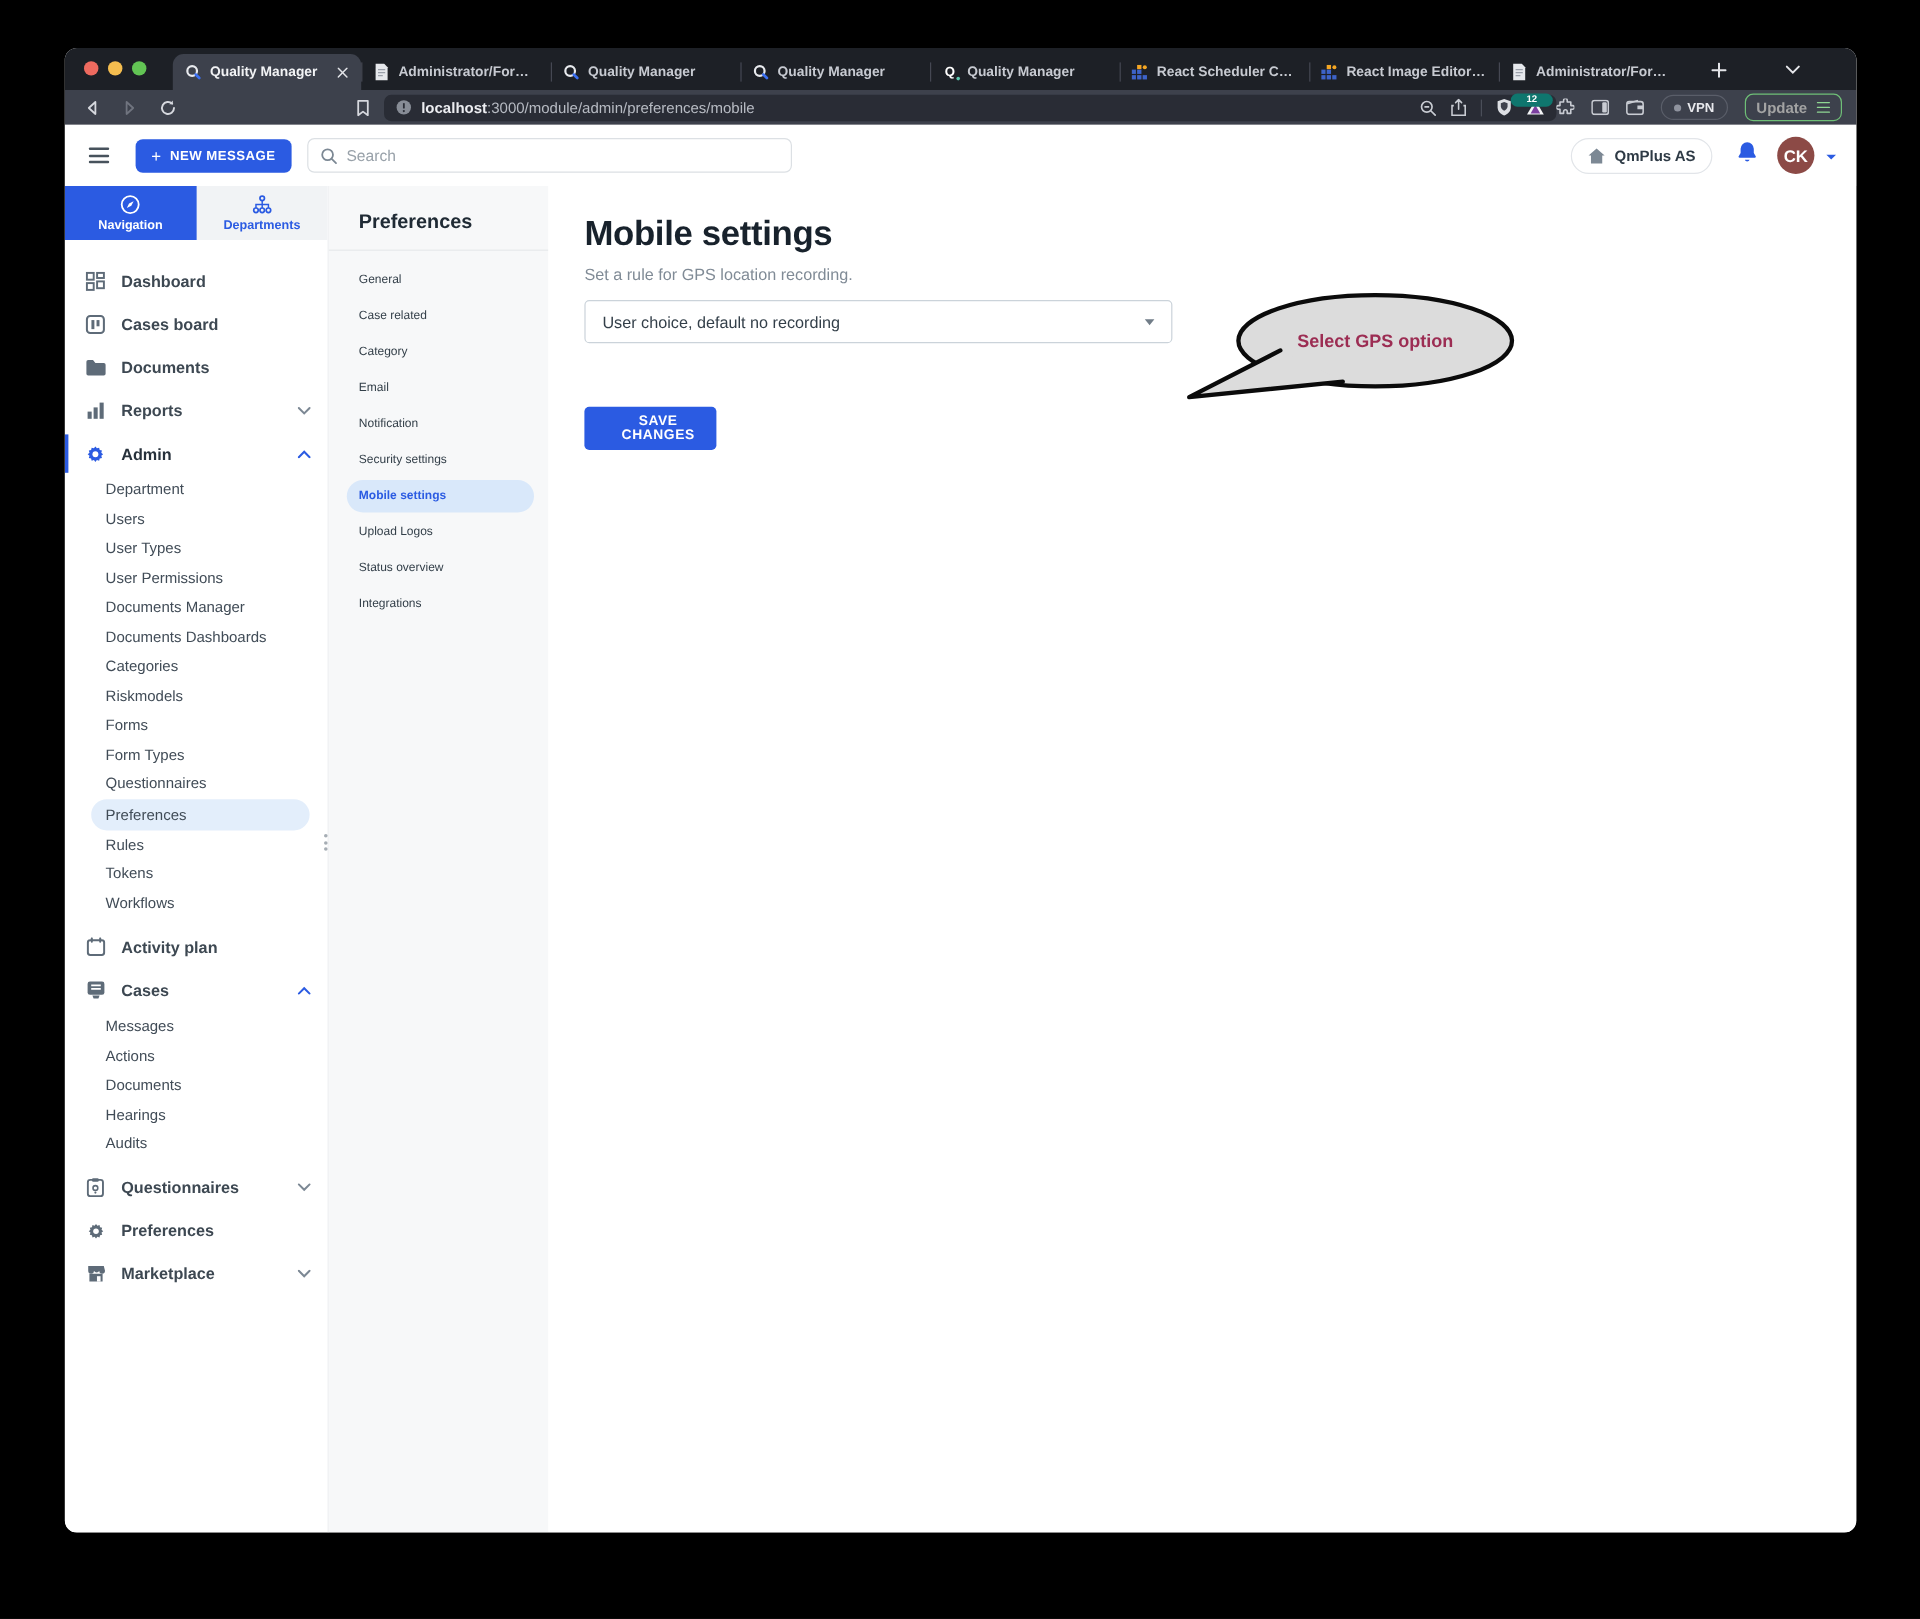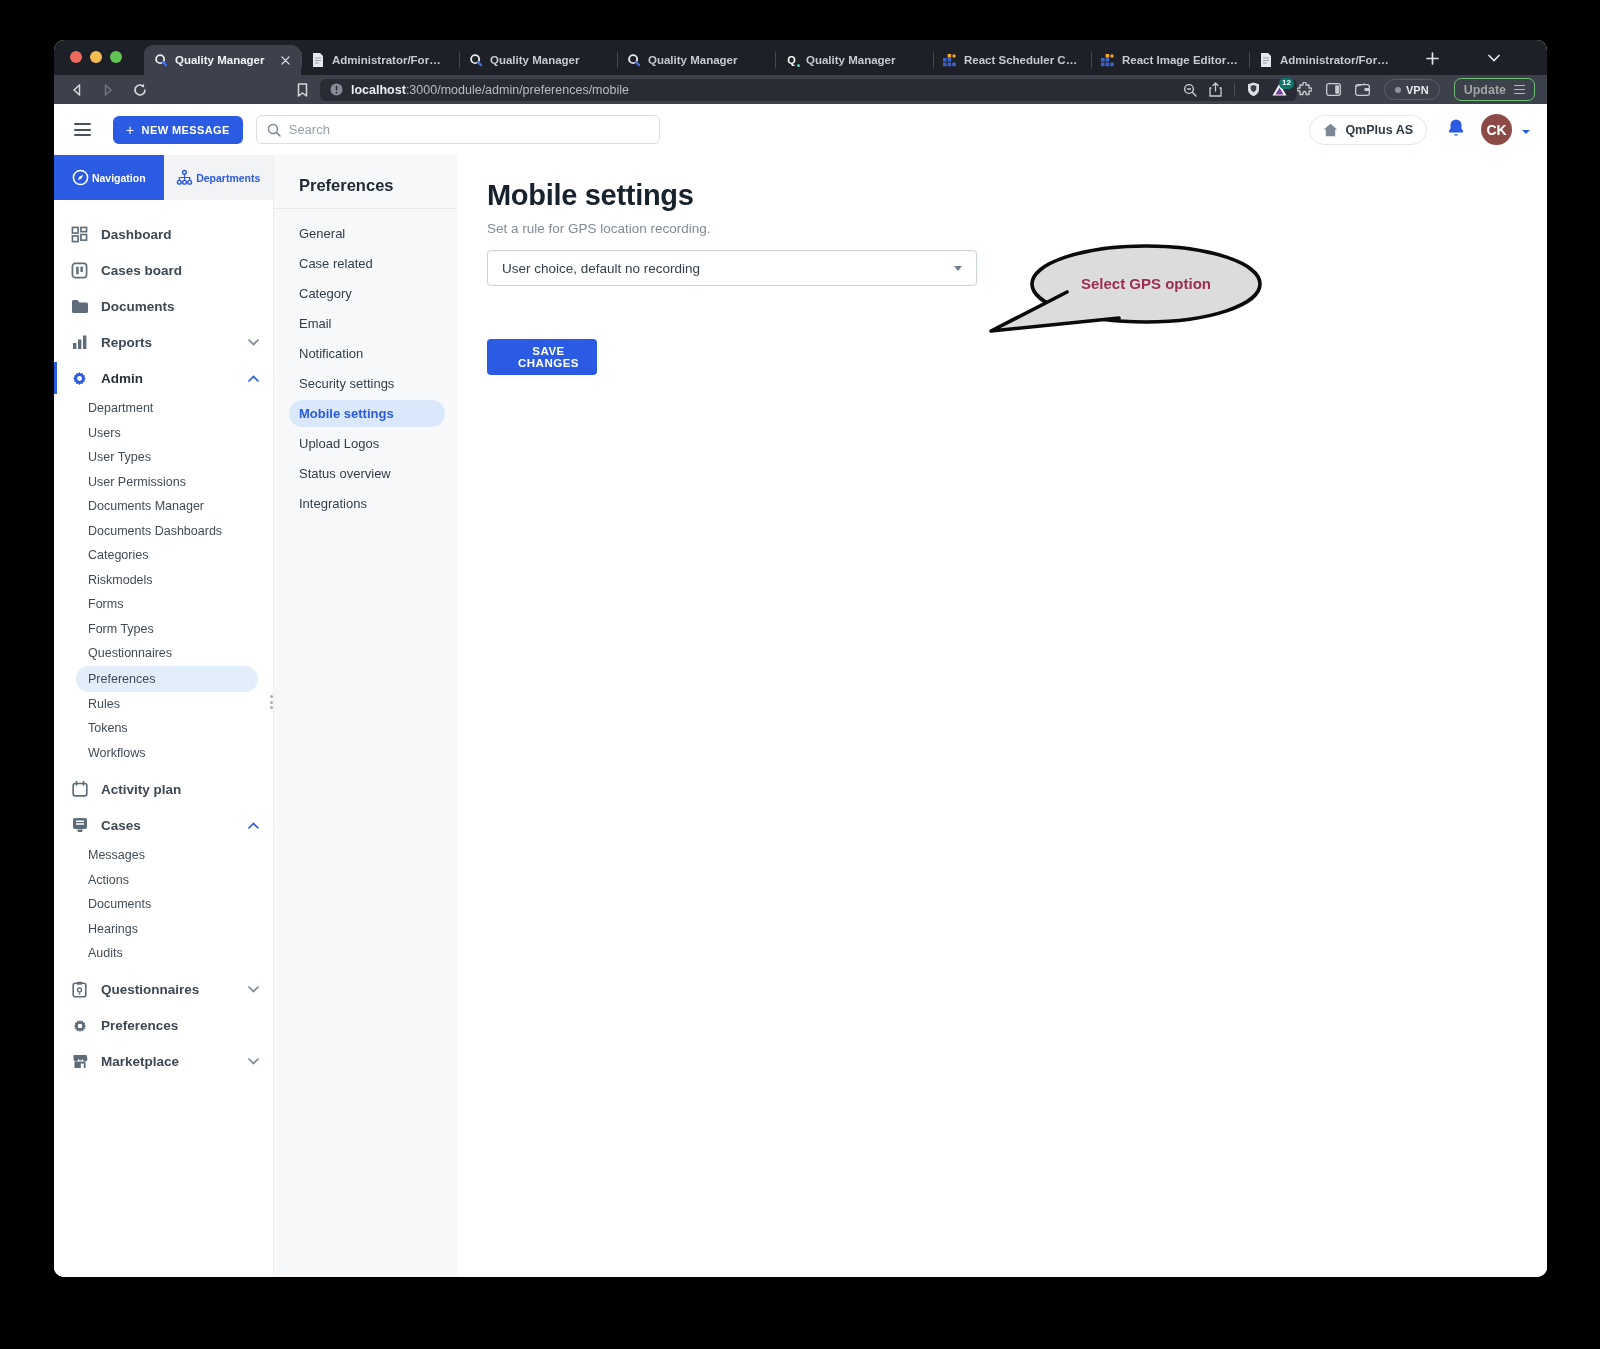--- a/index.html
+++ b/index.html
@@ -33,21 +33,21 @@
   .toolbar { height:29px; background:#3D414C; flex-shrink:0; display:flex; align-items:center; padding:0 12px; }
   .ticon { display:flex; align-items:center; justify-content:center; flex-shrink:0; }
   .urlbar { margin-left:12px; width:1007px; height:22px; background:#292C35; border-radius:6px;
             display:flex; align-items:center; padding:0 10px; font-size:12.5px; }
   .url-host { color:#ECEDF1; font-weight:700; margin-left:8px; }
   .url-path { color:#B7BBC3; }
   .url-right { margin-left:auto; display:flex; align-items:center; gap:12px; }
   .url-divider { width:1px; height:14px; background:#4A4E59; }
   .ext-wrap { position:relative; }
   .ext-badge { position:absolute; top:-5px; right:-7px; background:#0f766e; color:#fff; font-size:8px;
-               font-weight:700; border-radius:6px; padding:1px 3px; line-height:1.1; }
+               font-weight:700; border-radius:6px; padding:1px 13px; line-height:1.1; }
   .right-cluster { margin-left:auto; display:flex; align-items:center; gap:14px; }
   .vpn-pill { display:flex; align-items:center; gap:5px; border:1px solid #5A5E69; border-radius:11px;
               height:21px; padding:0 10px; color:#E8E9ED; font-size:11px; font-weight:600; }
   .vpn-dot { width:6px; height:6px; border-radius:50%; background:#8F939E; }
   .update-btn { display:flex; align-items:center; gap:8px; border:1.5px solid #6FBF77; border-radius:7px;
                 height:23px; padding:0 9px; color:#a3a3a3; font-size:12.5px; font-weight:600; }
   .menu-lines { display:flex; flex-direction:column; gap:2.5px; }
   .menu-lines span { width:11px; height:1.6px; background:#8FD692; border-radius:1px; }
 
   
@@ -68,21 +68,21 @@
   .bell { margin-left:20px; }
   .avatar { margin-left:16px; width:31px; height:31px; border-radius:50%; background:#8C4A46; color:#fff;
             font-size:14px; font-weight:700; display:flex; align-items:center; justify-content:center; }
   .hdr-chevron { margin-left:9px; }
 
   
   .app-body { flex:1; display:flex; position:relative; overflow:hidden; }
 
   .sidebar { width:220px; flex-shrink:0; background:#fff; border-right:1px solid #ECEEF0; overflow:hidden; }
   .side-tabs { display:flex; height:45px; }
-  .side-tab { flex:1; display:flex; flex-direction:row; align-items:center; justify-content:center; gap:3px;
+  .side-tab { flex:1; display:flex; flex-direction:column; align-items:center; justify-content:center; gap:3px;
               font-size:10.5px; font-weight:700; cursor:pointer; }
   .side-tab.active { background:#2B5BE2; color:#fff; }
   .side-tab.inactive { background:#F1F3F5; color:#2B5BE2; }
   .navlist { padding-top:16px; }
   .nav-item { height:36px; display:flex; align-items:center; gap:12px; padding-left:16px; padding-right:14px;
               color:#3D4852; font-size:13.5px; font-weight:700; position:relative; cursor:pointer; }
   .nav-item .nicon { width:19px; height:19px; color:#5E6B78; display:flex; align-items:center; justify-content:center; flex-shrink:0; }
   .nav-item.accent { color:#27313B; }
   .nav-item.accent .nicon { color:#2B5BE2; }
   .nav-item.accent::before { content:""; position:absolute; left:0; top:2px; bottom:2px; width:3px; background:#2B5BE2; }
@@ -90,21 +90,21 @@
   .nav-sub { }
   .sub-item { height:24.5px; display:flex; align-items:center; padding-left:34px; font-size:12.5px;
               color:#414C57; cursor:pointer; }
   .sub-item.pill { height:26px; margin:0 15px 0 22px; padding-left:12px; background:#E3EEFB; border-radius:13px; }
   .gap6 { height:6px; }
 
   .subsidebar { width:183px; flex-shrink:0; background:#F7F8F9; }
   .pref-title { padding:21px 0 13px 25px; font-size:16.5px; font-weight:700; color:#202B35;
                 border-bottom:1px solid #E7E9EB; }
   .pref-list { padding-top:9px; }
-  .pref-item { height:30px; display:flex; align-items:center; padding-left:25px; font-size:13px; color:#323E48; cursor:pointer; }
+  .pref-item { height:30px; display:flex; align-items:center; padding-left:25px; font-size:10px; color:#323E48; cursor:pointer; }
   .pref-item.active { height:27px; margin:1.5px 12px 1.5px 15px; padding-left:10px; background:#D9E8FA;
                       border-radius:14px; color:#2B5BE2; font-weight:600; }
 
   .main { flex:1; background:#fff; position:relative; padding:24px 0 0 30px; }
   .main h1 { font-size:29px; font-weight:700; color:#18222C; letter-spacing:-.3px; }
   .sec-title { margin-top:31px; font-size:17px; font-weight:700; color:#202B35; }
   .sec-desc { margin-top:9px; font-size:13.5px; color:#808B96; }
   .gps-select { margin-top:14px; width:490px; height:36px; border:1px solid #CBD3DA; border-radius:4px;
                 display:flex; align-items:center; justify-content:space-between; padding:0 14px;
                 font-size:13.5px; color:#333F49; cursor:pointer; background:#fff; }

